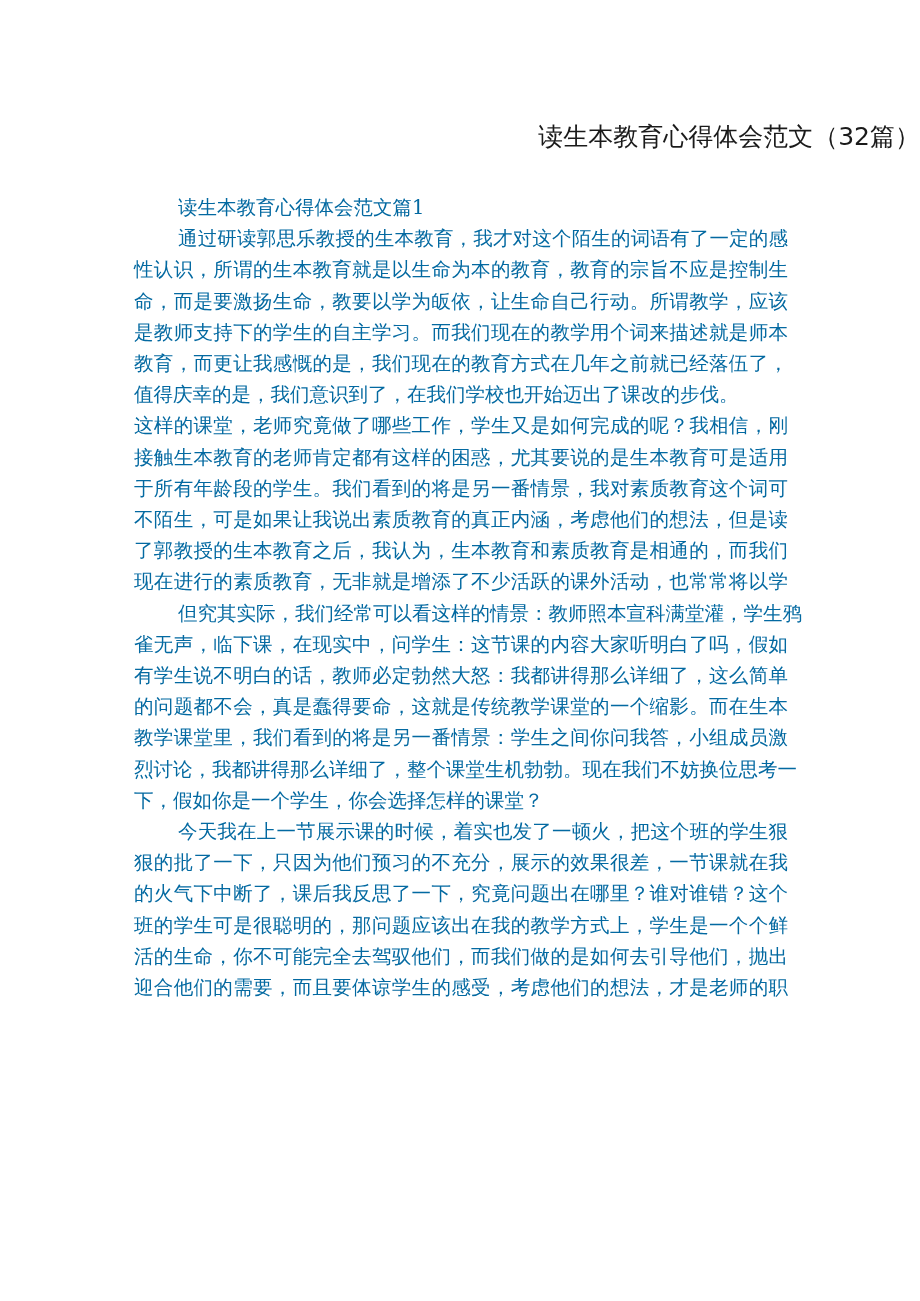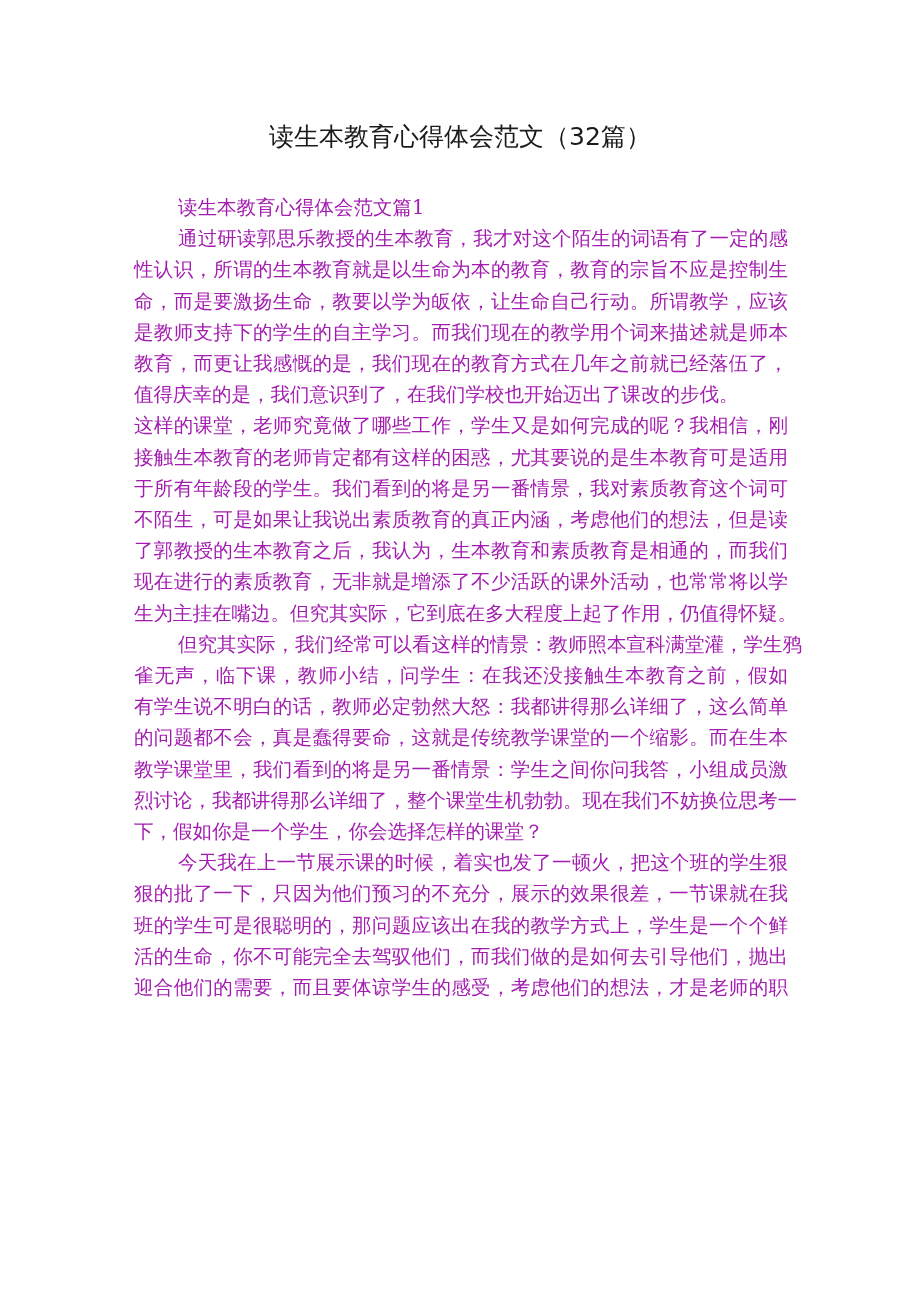--- a/index.html
+++ b/index.html
@@ -1,26 +1,26 @@
 <!DOCTYPE html>
 <html><head>
 <meta charset="utf-8">
 <style>
   html, body { margin: 0; padding: 0; background: #ffffff; }
   body { width: 920px; height: 1301px; position: relative; overflow: hidden; }
   .page { position: absolute; left: 0; top: 0; width: 920px; height: 1301px; background: #fff; }
   .title {
     position: absolute; left: 0; width: 920px; top: 120px;
-    text-align: center; font-family: "DejaVu Sans", "Liberation Sans", sans-serif;
+    text-align: right; font-family: "DejaVu Sans", "Liberation Sans", sans-serif;
     font-size: 25px; color: #1a1a1a; letter-spacing: 0px;
   }
   .body {
     position: absolute; left: 134px; top: 192px; width: 654px;
     font-family: "DejaVu Serif", "Liberation Serif", serif;
-    font-size: 19.5px; line-height: 31.2px; color: #a21caf;
+    font-size: 19.5px; line-height: 31.2px; color: #0369a1;
     text-align: justify; text-justify: inter-character;
   }
   .line { display: block; white-space: nowrap; text-align-last: justify; text-align: justify; }
   .line.last { text-align-last: left; }
   .line.indent { padding-left: 44px; }
 </style>
 </head>
 <body>
 
 <div class="page">
@@ -38,34 +38,34 @@
       <span class="line last">值得庆幸的是，我们意识到了，在我们学校也开始迈出了课改的步伐。</span>
     </div>
 
     <div>
       <span class="line">这样的课堂，老师究竟做了哪些工作，学生又是如何完成的呢？我相信，刚</span>
       <span class="line">接触生本教育的老师肯定都有这样的困惑，尤其要说的是生本教育可是适用</span>
       <span class="line">于所有年龄段的学生。我们看到的将是另一番情景，我对素质教育这个词可</span>
       <span class="line">不陌生，可是如果让我说出素质教育的真正内涵，考虑他们的想法，但是读</span>
       <span class="line">了郭教授的生本教育之后，我认为，生本教育和素质教育是相通的，而我们</span>
       <span class="line">现在进行的素质教育，无非就是增添了不少活跃的课外活动，也常常将以学</span>
-      <span class="line">生为主挂在嘴边。但究其实际，它到底在多大程度上起了作用，仍值得怀疑。</span>
     </div>
 
     <div>
       <span class="line indent">但究其实际，我们经常可以看这样的情景：教师照本宣科满堂灌，学生鸦</span>
-      <span class="line">雀无声，临下课，教师小结，问学生：在我还没接触生本教育之前，假如</span>
+      <span class="line">雀无声，临下课，在现实中，问学生：这节课的内容大家听明白了吗，假如</span>
       <span class="line">有学生说不明白的话，教师必定勃然大怒：我都讲得那么详细了，这么简单</span>
       <span class="line">的问题都不会，真是蠢得要命，这就是传统教学课堂的一个缩影。而在生本</span>
       <span class="line">教学课堂里，我们看到的将是另一番情景：学生之间你问我答，小组成员激</span>
       <span class="line">烈讨论，我都讲得那么详细了，整个课堂生机勃勃。现在我们不妨换位思考一</span>
       <span class="line last">下，假如你是一个学生，你会选择怎样的课堂？</span>
     </div>
 
     <div>
       <span class="line indent">今天我在上一节展示课的时候，着实也发了一顿火，把这个班的学生狠</span>
       <span class="line">狠的批了一下，只因为他们预习的不充分，展示的效果很差，一节课就在我</span>
+      <span class="line">的火气下中断了，课后我反思了一下，究竟问题出在哪里？谁对谁错？这个</span>
       <span class="line">班的学生可是很聪明的，那问题应该出在我的教学方式上，学生是一个个鲜</span>
       <span class="line">活的生命，你不可能完全去驾驭他们，而我们做的是如何去引导他们，抛出</span>
       <span class="line">迎合他们的需要，而且要体谅学生的感受，考虑他们的想法，才是老师的职</span>
     </div>
   </div>
 </div>
 
 </body></html>

